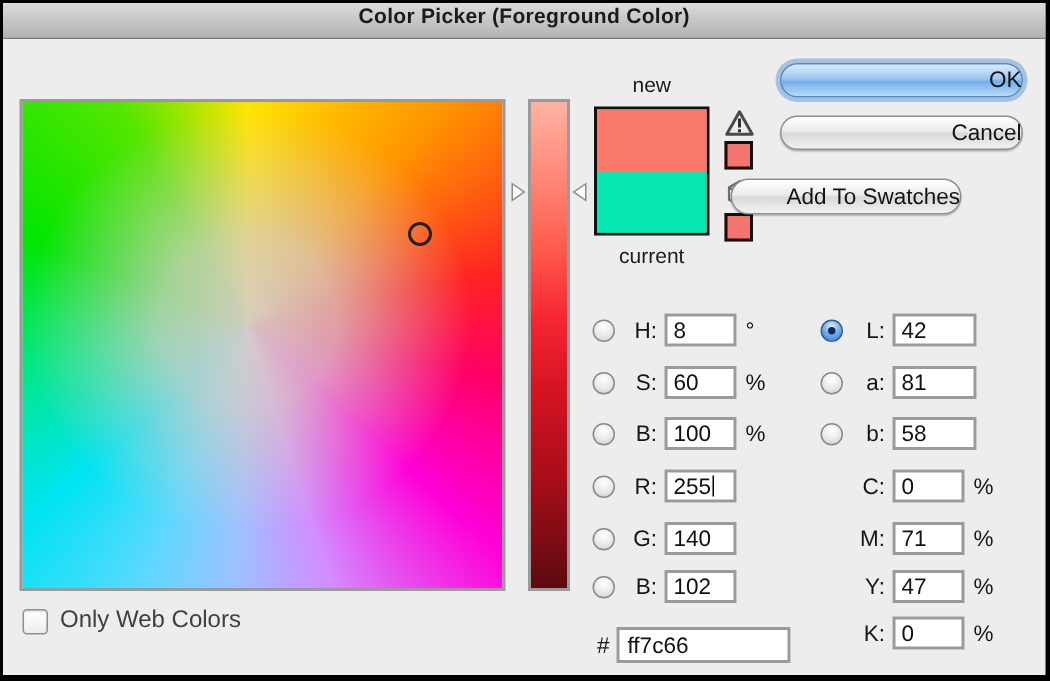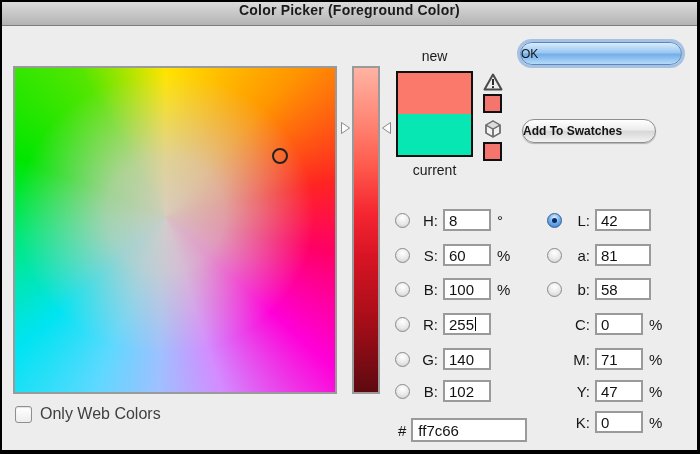--- a/index.html
+++ b/index.html
@@ -30,21 +30,21 @@
   .pvlabel{position:absolute;width:77px;text-align:center;font-size:14px;color:#1b1b1b;}
   .swatchbox{position:absolute;left:394px;top:69px;width:77px;height:86px;border:2px solid #111;box-sizing:border-box;}
   .sw-new{position:absolute;left:0;top:0;right:0;height:50%;}
   .sw-cur{position:absolute;left:0;bottom:0;right:0;height:50%;}
   .mini-swatch{position:absolute;width:15px;height:15px;border:2px solid #111;}
   .wicon{position:absolute;}
 
   
   .btn{position:absolute;height:23px;border-radius:12px;border:1px solid #8e8e8e;box-sizing:border-box;
     background:linear-gradient(#ffffff,#ececec 45%,#d8d8d8 52%,#f2f2f2);
-    display:flex;align-items:center;justify-content:flex-start;font-size:12px;font-weight:500;color:#141414;
+    display:flex;align-items:center;justify-content:flex-end;font-size:15px;font-weight:500;color:#141414;
     box-shadow:0 1px 1px rgba(0,0,0,.25);cursor:default;}
   .btn-ok{background:linear-gradient(#d8ecfc,#9cc7f2 45%,#74aeea 55%,#b5dcf8);border-color:#5c86b9;
     box-shadow:0 0 0 3px rgba(128,171,221,.65);}
 
   
   .row{position:absolute;height:22px;display:flex;align-items:center;}
   .radio{width:15px;height:15px;border-radius:50%;border:1px solid #8a8a8a;box-sizing:border-box;
     background:radial-gradient(circle at 50% 30%,#ffffff 0%,#e9e9e9 55%,#c9c9c9 100%);margin-right:6px;flex:none;}
   .radio.sel{border-color:#2f5f9e;background:radial-gradient(circle at 50% 28%,#dff0ff 0%,#7ab2e8 45%,#2f78cc 100%);position:relative;}
   .radio.sel::after{content:"";position:absolute;left:4px;top:4px;width:5px;height:5px;border-radius:50%;background:#0b2a66;}
@@ -117,21 +117,24 @@
         <path d="M10 2 L17 6 L10 10 L3 6 Z" fill="#dcdcdc" stroke="none"></path>
         <path d="M10 2 L17 6 L17 14 L10 18 L3 14 L3 6 Z" fill="none" stroke="#6f6f6f" stroke-width="1.4" stroke-linejoin="round"></path>
         <path d="M3 6 L10 10 L17 6 M10 10 L10 18" fill="none" stroke="#6f6f6f" stroke-width="1.4"></path>
       </svg>
     </div>
     <div class="mini-swatch" style="left:481px;top:140px;background:#f4756e;"></div>
 
     <div class="btn btn-ok" style="left:518px;top:40px;width:162px;">
       <span>OK</span>
     </div>
-    <div class="btn" style="left:520px;top:117px;width:134px;height:24px;font-weight:bold;">
+    <div class="btn" style="left:518px;top:75px;width:162px;">
+      <span>Cancel</span>
+    </div>
+    <div class="btn" style="left:485px;top:117px;width:154px;height:24px;">
       <span>Add To Swatches</span>
     </div>
 
     <div class="row" style="left:393px;top:207px;">
       <span class="radio"></span>
       <span class="flabel">H:</span>
       <div class="ibox w48">
           <span>8</span>
         </div>
       <span class="unit">°</span>

